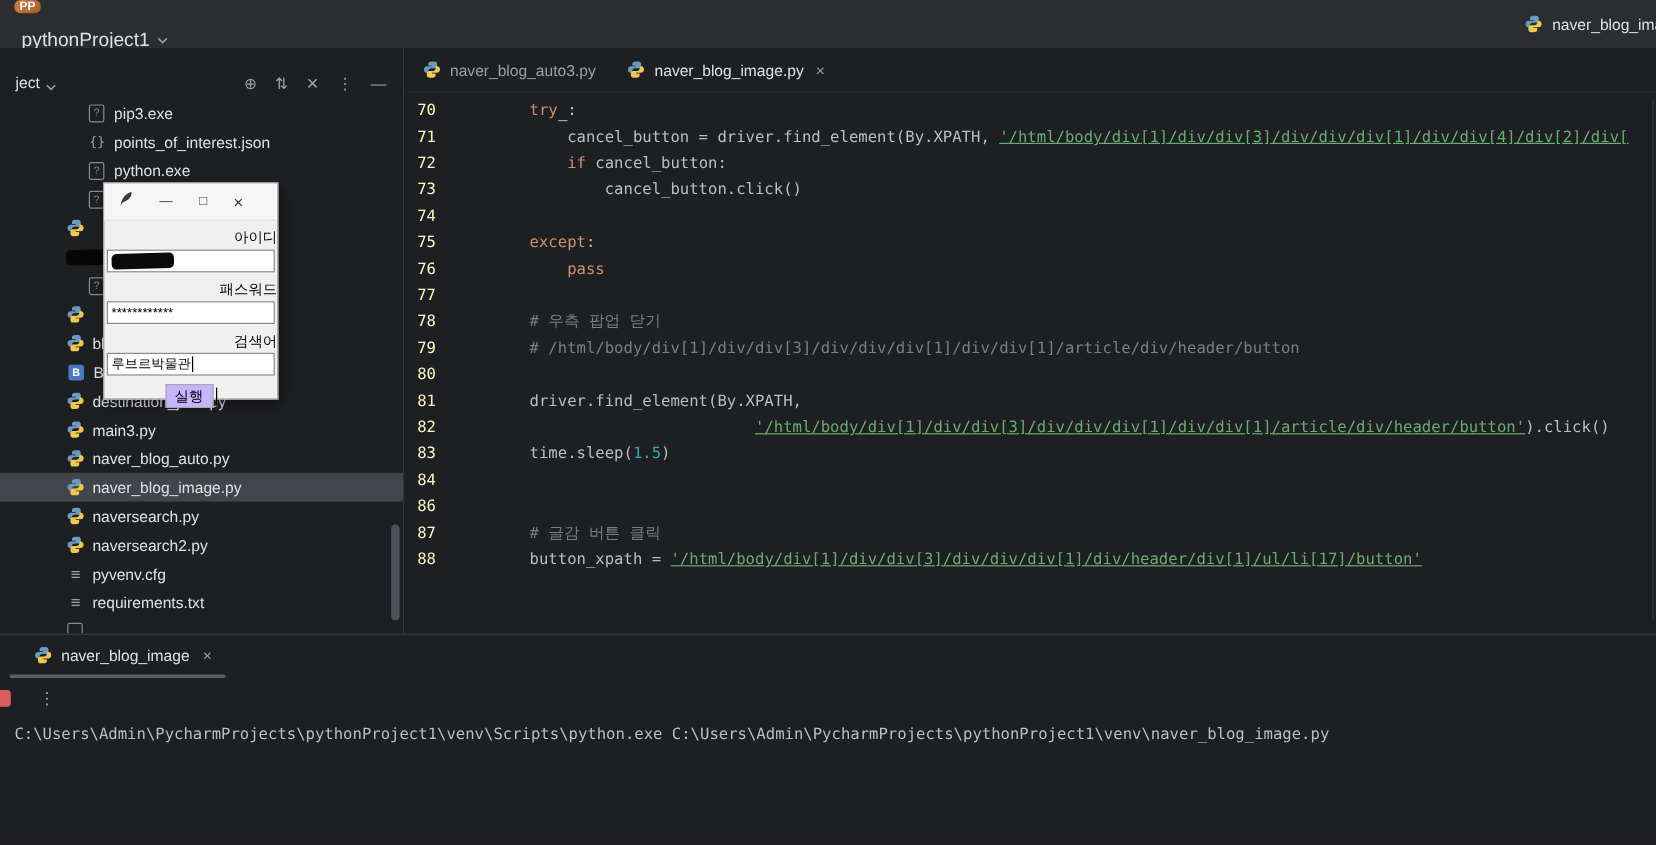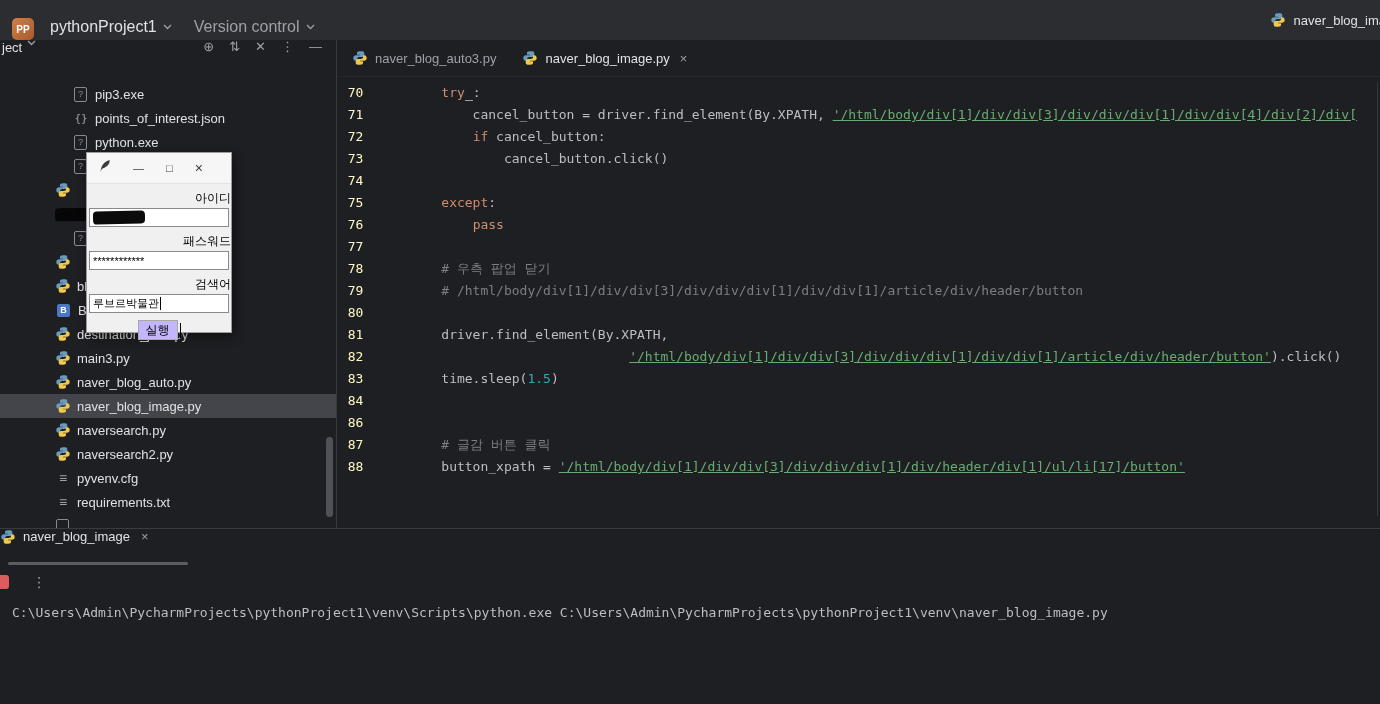--- a/index.html
+++ b/index.html
@@ -1,31 +1,31 @@
 <!DOCTYPE html>
 <html><head>
 <meta charset="utf-8">
 <style>
   *{margin:0;padding:0;box-sizing:border-box}
   html,body{width:1380px;height:704px;overflow:hidden;background:#1e1f22;font-family:"Liberation Sans",sans-serif;}
   body{position:relative}
 
   
-  .titlebar{height:40px;background:#2b2d30;display:flex;align-items:flex-end;padding:0 12px;gap:10px;position:relative;}
+  .titlebar{height:40px;background:#2b2d30;display:flex;align-items:flex-start;padding:0 12px;gap:10px;position:relative;flex-direction:column;}
   .logo{width:22px;height:22px;border-radius:5px;background:linear-gradient(135deg,#cf8146,#a85a2b);color:#fff;
         font-size:10px;font-weight:bold;display:flex;align-items:center;justify-content:center;letter-spacing:0;}
   .tb-btn{display:flex;align-items:center;gap:6px;color:#dfe1e5;font-size:16px;padding:4px 6px;border-radius:4px;}
   .tb-btn.muted{color:#9da0a8}
   .chev svg{display:block}
   .run-config{position:absolute;right:-6px;top:0;height:40px;display:flex;align-items:center;gap:7px;color:#dfe1e5;font-size:13px;white-space:nowrap;}
 
   
   .main{display:flex;height:488px;}
   .sidebar{width:337px;flex-shrink:0;border-right:1px solid #393b40;position:relative;overflow:hidden;background:#1e1f22}
-  .sb-header{height:36px;display:flex;align-items:flex-start;padding:0 14px 0 2px;color:#dfe1e5;font-size:13px;gap:5px}
+  .sb-header{height:36px;display:flex;align-items:flex-end;padding:0 14px 0 13px;color:#dfe1e5;font-size:13px;gap:5px}
   .sb-tools{margin-left:auto;display:flex;gap:15px;color:#9da0a8;font-size:13px;align-items:center}
   .sb-tool{cursor:default;line-height:1}
   .tree{font-size:13px;color:#dfe1e5;margin-top:6px}
   .tree-row{height:24px;display:flex;align-items:center;gap:6px;white-space:nowrap}
   .tree-row.sel{background:#43454a}
   .ind1{padding-left:55px}.ind2{padding-left:73px}
   .ic{width:16px;height:16px;flex-shrink:0;display:flex;align-items:center;justify-content:center;line-height:1}
   .exe-ic{width:13px;height:15px;border:1px solid #868a92;border-radius:2px;color:#868a92;font-size:9px;margin:0 2px 0 1px}
   .json-ic{color:#9da0a8;font-size:11px;font-family:"DejaVu Sans Mono",monospace}
   .txt-ic{color:#9da0a8;font-size:14px}
@@ -47,21 +47,21 @@
   .su{color:#6aab73;text-decoration:underline}
   .c{color:#7a7e85}
   .cu{color:#7a7e85;}
   .n{color:#2aacb8}
   .p{color:#bcbec4}
   .us{border-bottom:1px solid #9da0a8}
   .edge-line{position:absolute;right:2px;top:42px;bottom:12px;width:1px;background:#34363b}
 
   
   .bottom{height:176px;border-top:1px solid #393b40;position:relative;background:#1e1f22}
-  .run-tab{display:flex;gap:7px;height:34px;font-size:13px;color:#dfe1e5}
+  .run-tab{display:flex;align-items:center;gap:7px;height:34px;padding-left:28px;font-size:13px;color:#dfe1e5}
   .run-tab .close{color:#9da0a8;font-size:13px;margin-left:4px}
   .run-ind{position:absolute;left:8px;top:33px;width:180px;height:3px;background:#5a5d63;border-radius:2px}
   .run-toolbar{height:30px;margin-top:4px;display:flex;align-items:center;position:relative}
   .stop-btn{position:absolute;left:-5px;top:8px;width:14px;height:14px;background:#db5c5c;border-radius:3px}
   .more-v{margin-left:32px;color:#9da0a8;font-size:14px}
   .console{font-family:"DejaVu Sans Mono",monospace;font-size:13px;color:#bcbec4;padding:8px 0 0 12px;white-space:pre}
 
   
   .dialog{position:absolute;left:86px;top:152px;width:146px;height:181px;background:#f0f0f0;border:1px solid #9b9b9b;
           box-shadow:3px 4px 10px rgba(0,0,0,.45);z-index:50;color:#000}

